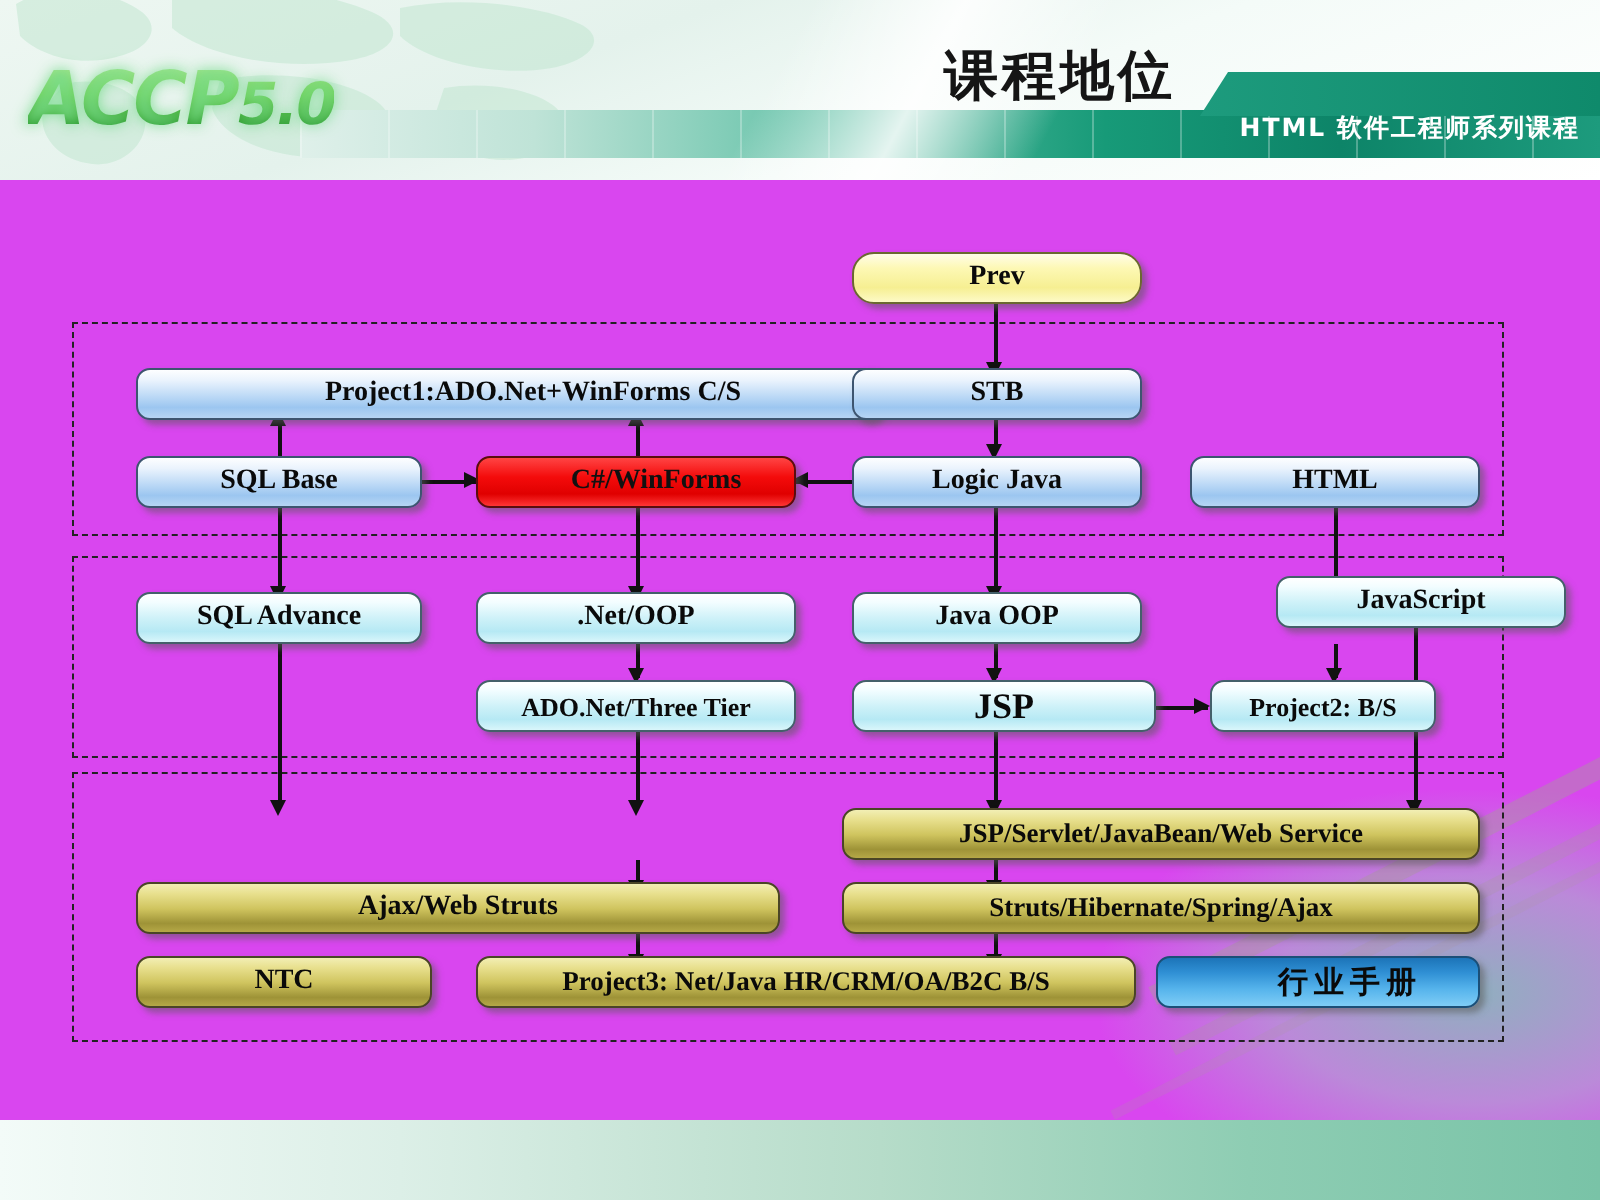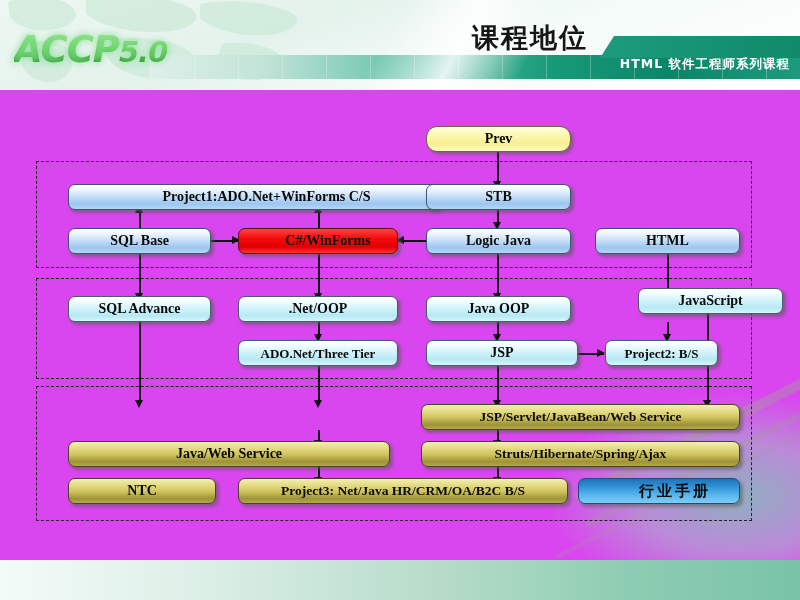--- a/index.html
+++ b/index.html
@@ -205,28 +205,28 @@
     <div class="node n-cyan" style="left:68px;top:296px;width:143px;height:26px;font-size:14px;">SQL Advance</div>
 
     <div class="node n-cyan" style="left:238px;top:296px;width:160px;height:26px;font-size:14px;">.Net/OOP</div>
 
     <div class="node n-cyan" style="left:426px;top:296px;width:145px;height:26px;font-size:14px;">Java OOP</div>
 
     <div class="node n-cyan" style="left:595px;top:288px;width:145px;height:26px;font-size:14px;margin-left:43px;">JavaScript</div>
 
     <div class="node n-cyan" style="left:238px;top:340px;width:160px;height:26px;font-size:13px;">ADO.Net/Three Tier</div>
 
-    <div class="node n-cyan" style="left:426px;top:340px;width:152px;height:26px;font-size:14px;">JSP</div>
+    <div class="node n-cyan" style="left:426px;top:340px;width:152px;height:26px;font-size:18px;">JSP</div>
 
     <div class="node n-cyan" style="left:605px;top:340px;width:113px;height:26px;font-size:13px;">Project2: B/S</div>
 
 
     <div class="node n-olive" style="left:421px;top:404px;width:319px;height:26px;font-size:13.5px;">JSP/Servlet/JavaBean/Web Service</div>
 
-    <div class="node n-olive" style="left:68px;top:441px;width:322px;height:26px;font-size:14px;">Java/Web Service</div>
+    <div class="node n-olive" style="left:68px;top:441px;width:322px;height:26px;font-size:14px;">Ajax/Web Struts</div>
 
     <div class="node n-olive" style="left:421px;top:441px;width:319px;height:26px;font-size:13.5px;">Struts/Hibernate/Spring/Ajax</div>
 
     <div class="node n-olive" style="left:68px;top:478px;width:148px;height:26px;font-size:14px;">NTC</div>
 
     <div class="node n-olive" style="left:238px;top:478px;width:330px;height:26px;font-size:13.5px;">Project3: Net/Java HR/CRM/OA/B2C B/S</div>
 
     <div class="node n-cta cjk" style="left:578px;top:478px;width:162px;height:26px;font-size:15px;padding-left:32px;">行业手册</div>
 
   </div>

